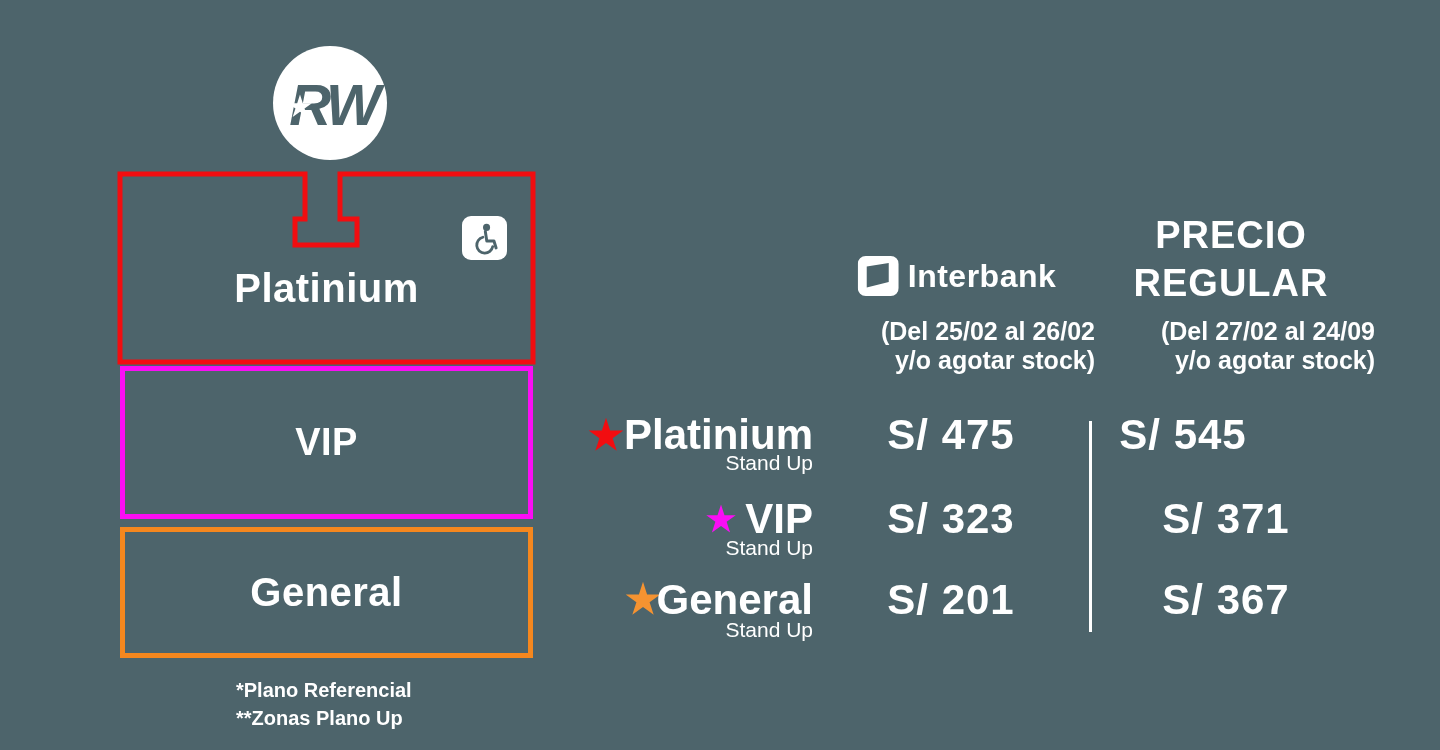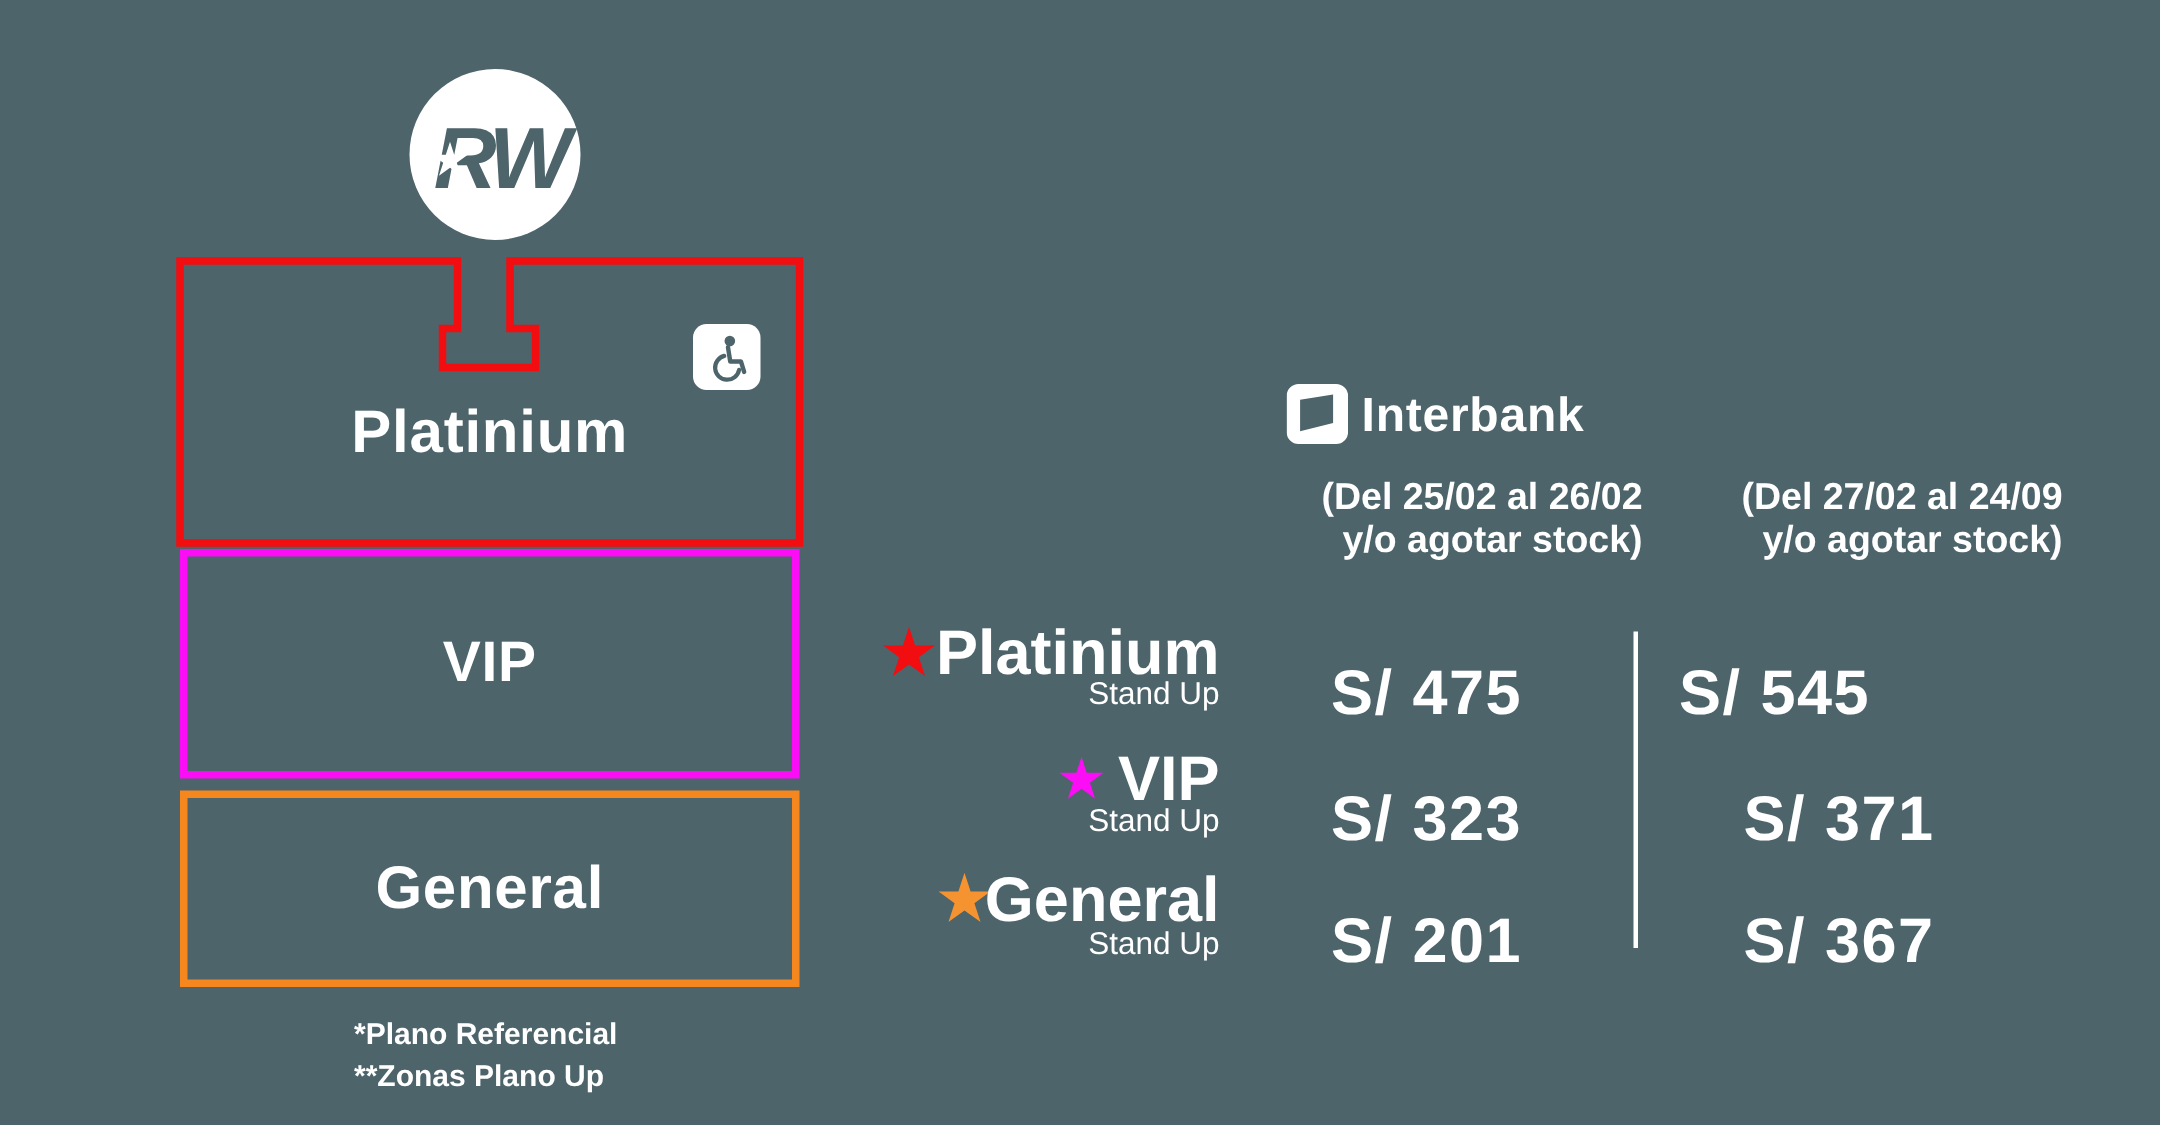--- a/index.html
+++ b/index.html
@@ -24,21 +24,21 @@
   .col-title{font-size:38px;font-weight:bold;color:#fff;letter-spacing:1px;
              text-align:center;line-height:48px;transform:translateX(-50%);white-space:nowrap;}
   .col-dates{font-size:25px;font-weight:bold;color:#fff;line-height:29px;
              text-align:right;transform:translateX(-50%);white-space:nowrap;margin-left:40px;}
   .brand-row{display:flex;align-items:center;gap:9px;transform:translateX(-50%);}
   .brand-text{color:#fff;font-weight:bold;font-size:32px;letter-spacing:0.5px;}
   .row-zone{font-size:42px;font-weight:bold;color:#fff;text-align:right;
             right:627px;white-space:nowrap;line-height:44px;}
   .row-sub{font-size:21px;color:#fff;text-align:right;right:627px;line-height:24px;white-space:nowrap;}
   .row-price{font-size:42px;font-weight:bold;color:#fff;letter-spacing:1px;
-             transform:translateX(-50%);white-space:nowrap;line-height:44px;margin-top:27px;}
+             transform:translateX(-50%);white-space:nowrap;line-height:44px;}
   .divider{width:3px;background:#fff;}
 </style>
 </head>
 <body style="background-color: rgb(77, 100, 107);">
 
 <svg width="0" height="0" style="position:absolute">
   <defs>
     <symbol id="star-shape" viewBox="-1.1 -1.1 2.2 2.2">
       <polygon fill="currentColor" points="0,-1 0.2245,-0.309 0.951,-0.309 0.363,0.118 0.588,0.809 0,0.382 -0.588,0.809 -0.363,0.118 -0.951,-0.309 -0.2245,-0.309"></polygon>
     </symbol>
@@ -88,20 +88,24 @@
                M9 10.5 L31 7 L31 26 L9 31.5 Z"></path>
     </svg>
     <span class="brand-text">Interbank</span>
   </div>
 
   <div class="abs col-dates" style="left:948px;top:317px">
     <div>(Del 25/02 al 26/02</div>
     <div>y/o agotar stock)</div>
   </div>
 
+  <div class="abs col-title" style="left:1231px;top:211px">
+    <div>PRECIO</div>
+    <div>REGULAR</div>
+  </div>
 
   <div class="abs col-dates" style="left:1228px;top:317px">
     <div>(Del 27/02 al 24/09</div>
     <div>y/o agotar stock)</div>
   </div>
 
   <div class="abs divider" style="left:1089px;top:421px;height:211px"></div>
 
   <svg class="abs" style="left: 586px; top: 416px; color: rgb(242, 13, 16);" width="40" height="40">
     <use href="#star-shape" width="40" height="40"></use>

